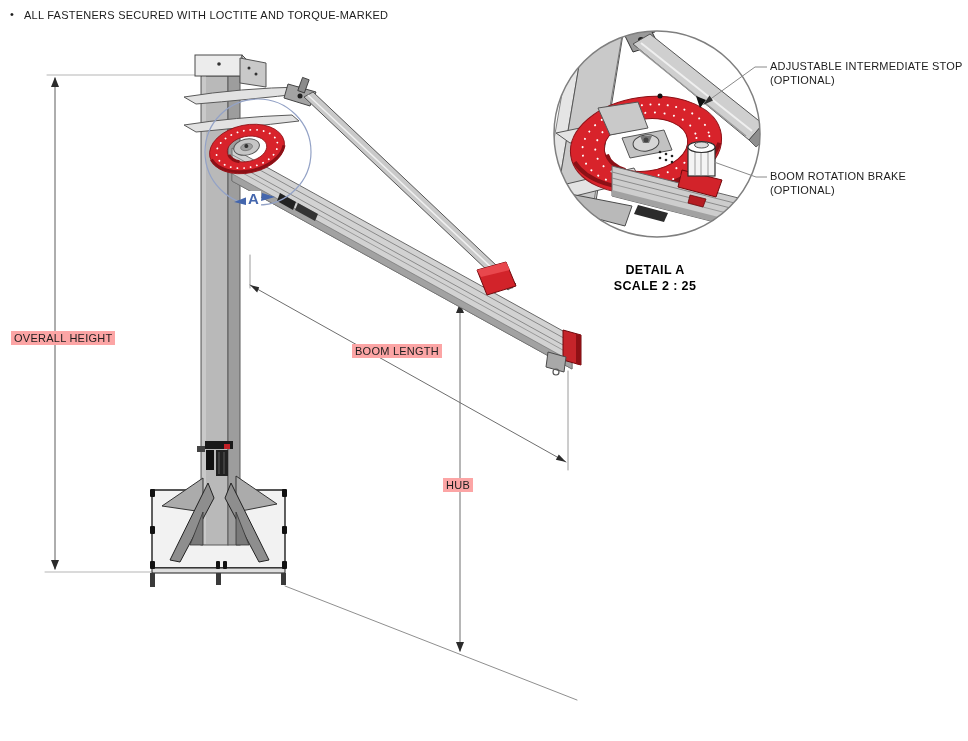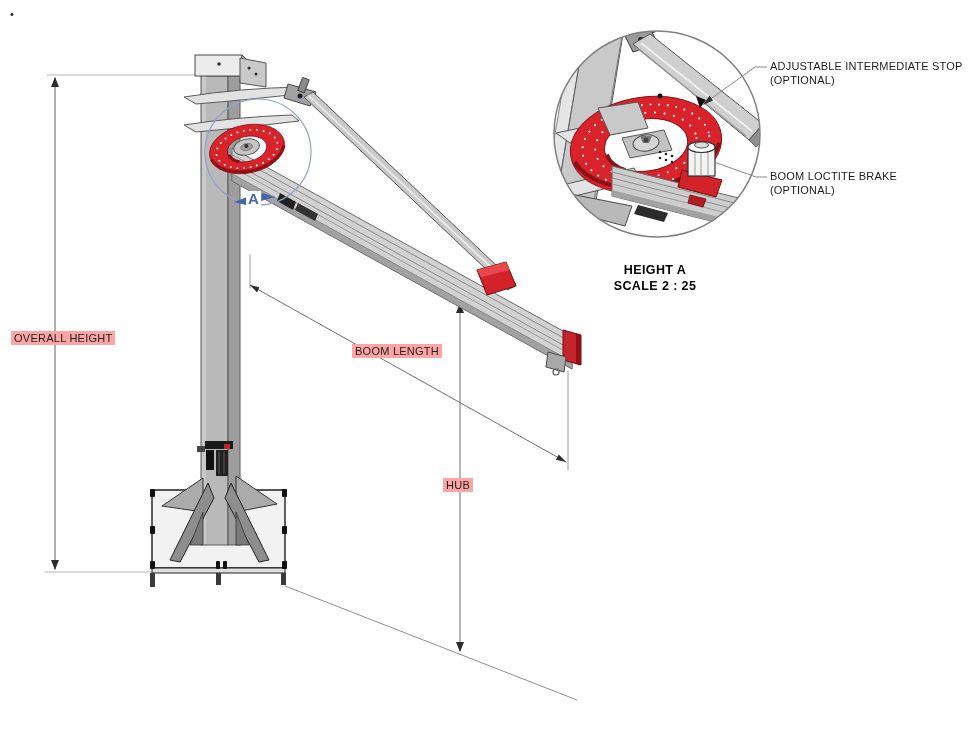--- a/index.html
+++ b/index.html
@@ -249,28 +249,29 @@
 
     <g>
       <path d="M705,103 L755,67 L767,67" fill="none" stroke="#8a8a8a" stroke-width="1"></path>
       <polygon points="703,105 713,100.5 709.5,95.5" fill="#333"></polygon>
       <path d="M714,162 L756,177 L767,177" fill="none" stroke="#8a8a8a" stroke-width="1"></path>
     </g>
   </g>
 </svg>
 
 <span class="note" style="left:10px;top:8px">•</span>
+<span class="note" style="left:24px;top:9px">ALL FASTENERS SECURED WITH LOCTITE AND TORQUE-MARKED</span>
 
 <span class="lbl" style="left:11px;top:331px">OVERALL HEIGHT</span>
 <span class="lbl" style="left:352px;top:344px">BOOM LENGTH</span>
 <span class="lbl" style="left:443px;top:478px">HUB</span>
 
 <span class="callout-a" style="left:246px;top:191px">A</span>
 
 <span class="leader-lbl" style="left:770px;top:60px">ADJUSTABLE INTERMEDIATE STOP</span>
 <span class="leader-lbl" style="left:770px;top:74px">(OPTIONAL)</span>
-<span class="leader-lbl" style="left:770px;top:170px">BOOM LOCTITE BRAKE</span>
+<span class="leader-lbl" style="left:770px;top:170px">BOOM ROTATION BRAKE</span>
 <span class="leader-lbl" style="left:770px;top:184px">(OPTIONAL)</span>
 
-<div class="detail-title" style="left:575px;top:263px">HEIGHT A</div>
+<div class="detail-title" style="left:575px;top:263px">DETAIL A</div>
 <div class="detail-title" style="left:575px;top:279px">SCALE 2 : 25</div>
 
 </div>
 
 </body></html>

